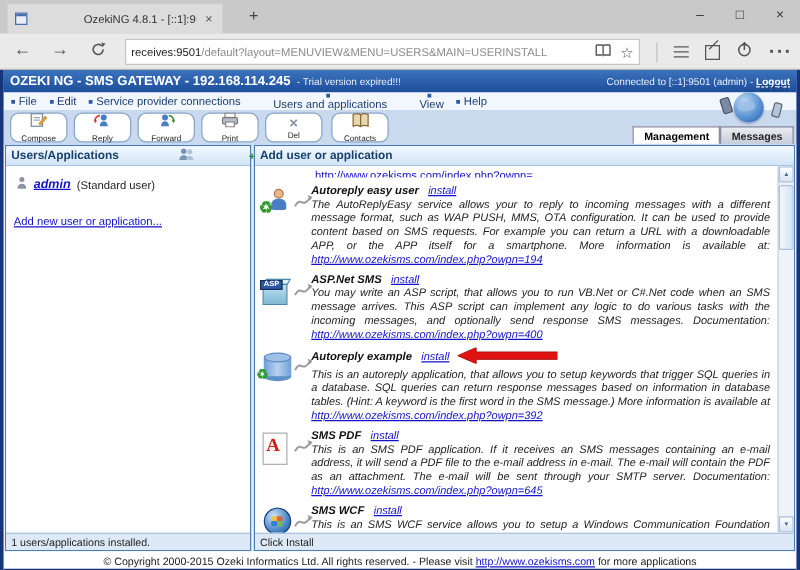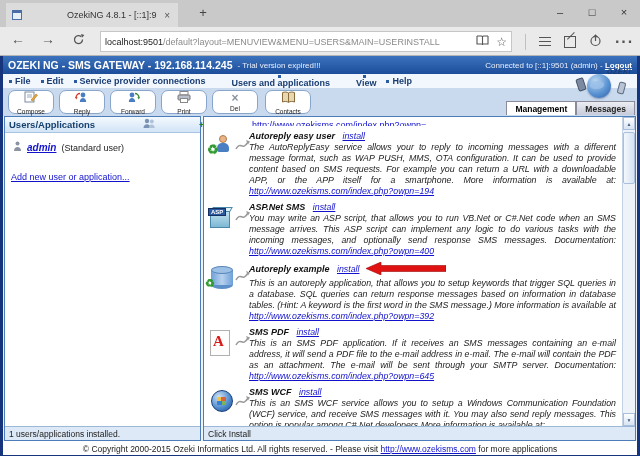--- a/index.html
+++ b/index.html
@@ -36,21 +36,21 @@
   
   .app { position:absolute; left:0; top:56px; width:640px; height:400px; background:#fff;
          border-left:3px solid #16357c; border-right:3px solid #16357c; }
   .app-header { position:absolute; left:0; top:0; width:634px; height:18px;
                 background:linear-gradient(#3c73bd,#1c4d9a); color:#fff; display:flex; align-items:center; padding:0 5px;justify-content:center; }
   .app-title { font-size:10.5px; font-weight:bold; white-space:nowrap; }
   .app-trial { font-size:8px; margin-left:5px; color:#e8eefb; white-space:nowrap; }
   .app-conn { margin-left:auto; font-size:8px; color:#e8eefb; white-space:nowrap; }
   .app-conn a { color:#fff; font-weight:bold; text-decoration:underline; }
   .menubar { position:absolute; left:0; top:18px; width:634px; height:14px; background:#f1f7fd;
-             display:flex; align-items:center; font-size:9px; color:#1b3d73; padding-left:6px;font-weight:bold; }
+             display:flex; align-items:center; font-size:9px; color:#1b3d73; padding-left:6px; }
   .menu-item { display:flex; align-items:center; margin-right:10px; white-space:nowrap; }
   .menu-item .bullet { width:3px; height:3px; background:#2b5aa0; margin-right:3px; }
   .gap-l { margin-left:16px;flex-direction:column; }
   .apptoolbar { position:absolute; left:0; top:32px; width:634px; height:28px; background:#c9daee; }
   .tbtn { position:absolute; top:2px; width:46px; height:24px; background:#fff; border:1px solid #88a6cc;
           border-radius:7px; display:flex; flex-direction:column; align-items:center; justify-content:center; }
   .tbtn .lbl { font-size:6.5px; color:#222; margin-top:1px; }
   .viewtabs { position:absolute; right:2px; top:45px; display:flex; }
   .vtab { font-size:8.5px; font-weight:bold; padding:2px 8px 1px; border:1px solid #8a8a9a; border-bottom:none; }
   .vtab.active { background:#fff; color:#000; }
@@ -144,21 +144,21 @@
 <div class="browser-toolbar">
   <span class="nav-glyph" style="left:8px">←</span>
   <span class="nav-glyph" style="left:38px">→</span>
   <span class="nav-glyph" style="left:68px; top:6px">
     <svg width="13" height="13" viewBox="0 0 13 13">
         <path d="M10.5 6.5a4 4 0 1 1-1.2-2.8" fill="none" stroke="#555" stroke-width="1.3"></path>
         <polygon points="9,1 12.4,2 10,4.8" fill="#555"></polygon>
       </svg>
   </span>
   <div class="urlbox">
-    <span class="url-host">localhost:9501</span>
+    <span class="url-host">receives:9501</span>
     <span class="url-path">/default?layout=MENUVIEW&amp;MENU=USERS&amp;MAIN=USERINSTALL</span>
     <span class="url-icons">
       <span>
         <svg width="13" height="11" viewBox="0 0 13 11">
             <path d="M1 1h4.5a1 1 0 0 1 1 1v8M12 1H7.5a1 1 0 0 0-1 1" fill="none" stroke="#555" stroke-width="1.1"></path>
             <path d="M1 1v8h5M12 1v8H7" fill="none" stroke="#555" stroke-width="1.1"></path>
           </svg>
       </span>
       <span style="font-size:12px">☆</span>
     </span>
@@ -306,20 +306,23 @@
           <span>(Standard user)</span>
         </div>
         <a href="#" class="blue sidelink">Add new user or application...</a>
       </div>
       <div class="panel-foot">
         <span>1 users/applications installed.</span>
       </div>
     </div>
 
     <div class="panel panel-right">
+      <div class="panel-head">
+        <span>Add user or application</span>
+      </div>
       <div class="panel-body">
         <div class="scrollarea">
 
           <div class="partial-link-row">
             <a href="#" class="blue">http://www.ozekisms.com/index.php?owpn=...</a>
           </div>
 
           <div class="item">
             <div class="item-icon-col">
               <div class="ic">

